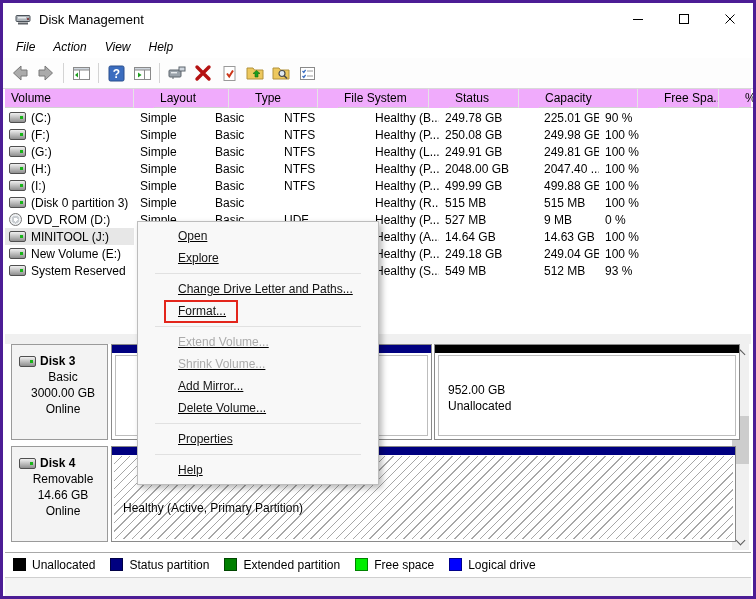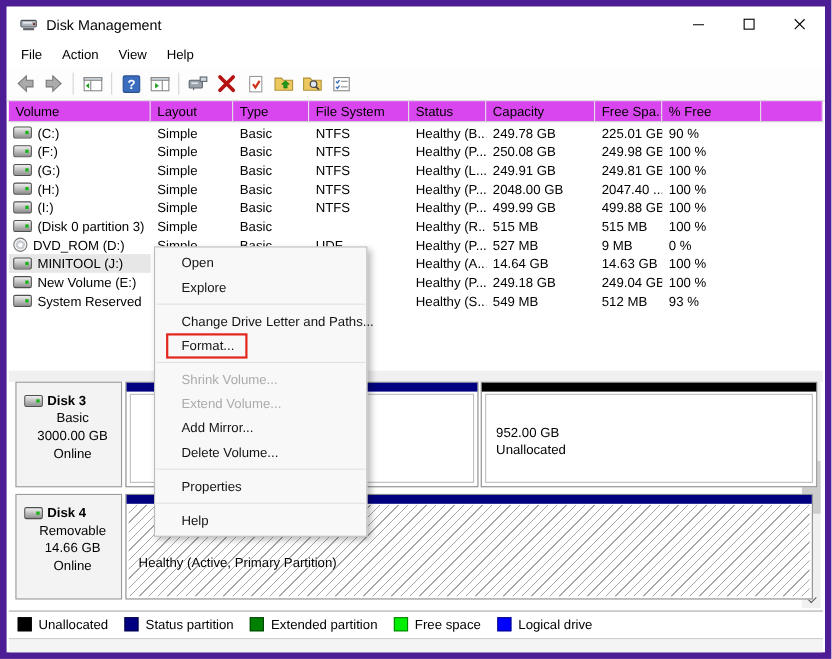--- a/index.html
+++ b/index.html
@@ -1,35 +1,35 @@
 <!DOCTYPE html>
 <html><head>
 <meta charset="utf-8">
 <style>
   html,body{margin:0;padding:0;background:#fff;}
   .window{position:relative;width:756px;height:599px;box-sizing:border-box;
-    border:6px solid #4c1d95;background:#fff;overflow:hidden;
+    border:3px solid #4c1d95;background:#fff;overflow:hidden;
     font-family:"Liberation Sans",sans-serif;font-size:12px;color:#000;}
   
   .titlebar{position:absolute;top:0;left:0;right:0;height:32px;display:flex;align-items:center;background:#fff;}
   .title-icon{margin:0 8px 0 12px;display:flex;}
   .title-text{font-size:13px;}
   .win-controls{margin-left:auto;display:flex;height:32px;}
   .wbtn{width:46px;height:32px;display:flex;align-items:center;justify-content:center;}
   
   .menubar{position:absolute;top:32px;left:0;right:0;height:23px;display:flex;align-items:center;padding-left:4px;background:#fff;}
-  .menu-item{padding:3px 9px;}
+  .menu-item{padding:3px 9px;font-style:italic;}
   
   .toolbar{position:absolute;top:55px;left:0;right:0;height:30px;display:flex;align-items:center;
     padding-left:5px;gap:2px;background:#fdfdfd;border-bottom:1px solid #d9d9d9;}
   .tbtn{width:24px;height:24px;display:flex;align-items:center;justify-content:center;}
   .tsep{width:1px;height:20px;background:#d4d4d4;margin:0 3px;}
   
   .lgrid{display:grid;grid-template-columns:129px 75px 69px 91px 70px 99px 61px 90px 1fr;}
-  .lv-header{position:absolute;top:86px;left:2px;right:2px;height:19px;background:#d946ef;}
+  .lv-header{position:absolute;top:86px;left:2px;right:2px;height:19px;background:#f0abfc;gap:20px;}
   .hcell{border-right:1px solid #e4e4e4;border-bottom:1px solid #d2d2d2;padding:2px 0 0 6px;
     white-space:nowrap;overflow:hidden;box-sizing:border-box;}
   .lv-body{position:absolute;top:106px;left:2px;right:2px;height:225px;background:#fff;}
   .lrow{height:17px;}
   .cell{display:flex;align-items:center;padding-left:6px;white-space:nowrap;overflow:hidden;box-sizing:border-box;}
   .cell.c0{padding-left:4px;gap:5px;}
   .cell.c0.sel{background:#e7e7e7;}
   .ico-drive{display:inline-block;width:15px;height:9px;flex:0 0 15px;border:1px solid #4f4f4f;border-radius:2px;
     background:linear-gradient(#f0f0f0,#8f8f8f);position:relative;}
   .ico-drive::after{content:"";position:absolute;right:2px;top:3px;width:3px;height:3px;background:#17b417;}
@@ -57,22 +57,22 @@
   .chev.up{transform:rotate(-135deg);margin-top:3px;}
   .chev.down{transform:rotate(45deg);margin-bottom:3px;}
   .sb-thumb{position:absolute;left:0;top:72px;width:17px;height:48px;background:#cdcdcd;}
   
   .legend{position:absolute;left:2px;right:2px;top:549px;height:24px;background:#fff;border-top:1px solid #a8a8a8;
     display:flex;align-items:center;padding-left:8px;gap:15px;box-sizing:border-box;}
   .leg-item{display:flex;align-items:center;gap:6px;}
   .leg-sq{width:13px;height:13px;border:1px solid rgba(0,0,0,.45);box-sizing:border-box;}
   .statusbar{position:absolute;left:2px;right:2px;top:574px;height:23px;background:#f4f4f4;border-top:1px solid #cfcfcf;}
   
-  .ctx{position:absolute;left:134px;top:218px;width:194px;background:#f8f8f8;border:1px solid #bdbdbd;
-    box-shadow:3px 3px 6px rgba(0,0,0,.28);padding:3px 0;z-index:50;box-sizing:border-box;}
+  .ctx{position:absolute;left:134px;top:218px;width:242px;background:#f8f8f8;border:1px solid #bdbdbd;
+    box-shadow:3px 3px 6px rgba(0,0,0,.28);padding:3px 16px;z-index:50;box-sizing:border-box;text-decoration:underline;}
   .mitem{position:relative;height:22px;line-height:22px;padding-left:24px;color:#141414;white-space:nowrap;}
   .mitem.disabled{color:#ababab;}
   .msep{height:1px;background:#e1e1e1;margin:4px 1px;}
   .redbox{position:absolute;left:10px;top:0;width:70px;height:19px;border:2px solid #e3251b;pointer-events:none;}
 </style>
 </head>
 <body>
 
 <div class="window">
 
@@ -422,22 +422,22 @@
     </div>
   <div class="statusbar"></div>
 
   <div class="ctx" id="ctx">
       <div class="mitem"><span>Open</span></div>
       <div class="mitem"><span>Explore</span></div>
       <div class="msep"></div>
       <div class="mitem"><span>Change Drive Letter and Paths...</span></div>
       <div class="mitem"><span>Format...</span><div class="redbox" style="border-color: rgb(227, 37, 27);"></div></div>
       <div class="msep"></div>
+      <div class="mitem disabled"><span>Extend Volume...</span></div>
       <div class="mitem disabled"><span>Shrink Volume...</span></div>
-      <div class="mitem disabled"><span>Extend Volume...</span></div>
       <div class="mitem"><span>Add Mirror...</span></div>
       <div class="mitem"><span>Delete Volume...</span></div>
       <div class="msep"></div>
       <div class="mitem"><span>Properties</span></div>
       <div class="msep"></div>
       <div class="mitem"><span>Help</span></div>
     </div>
 
 </div>
 

